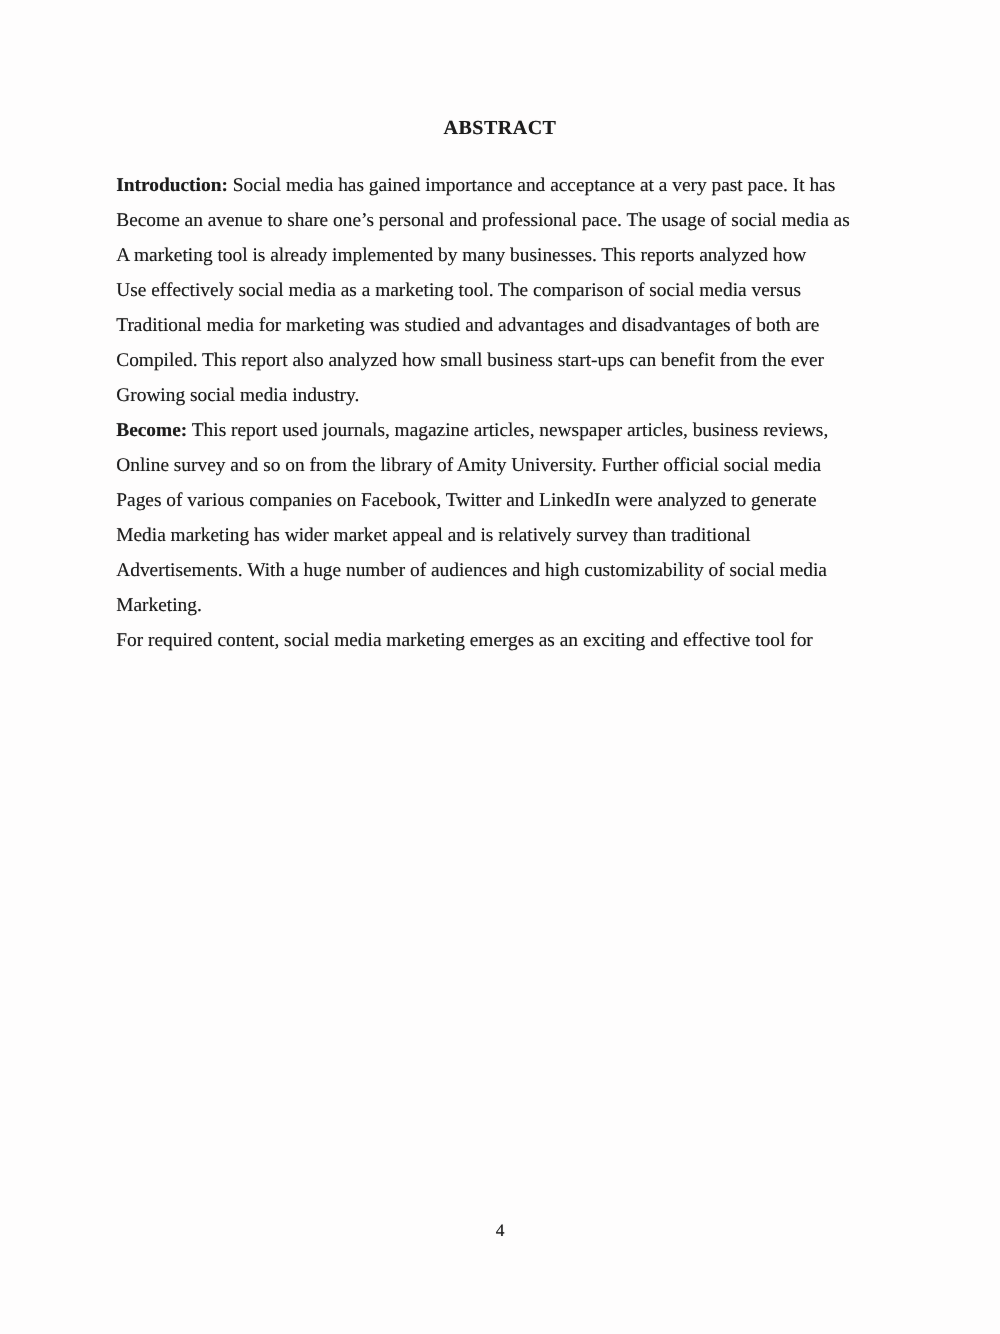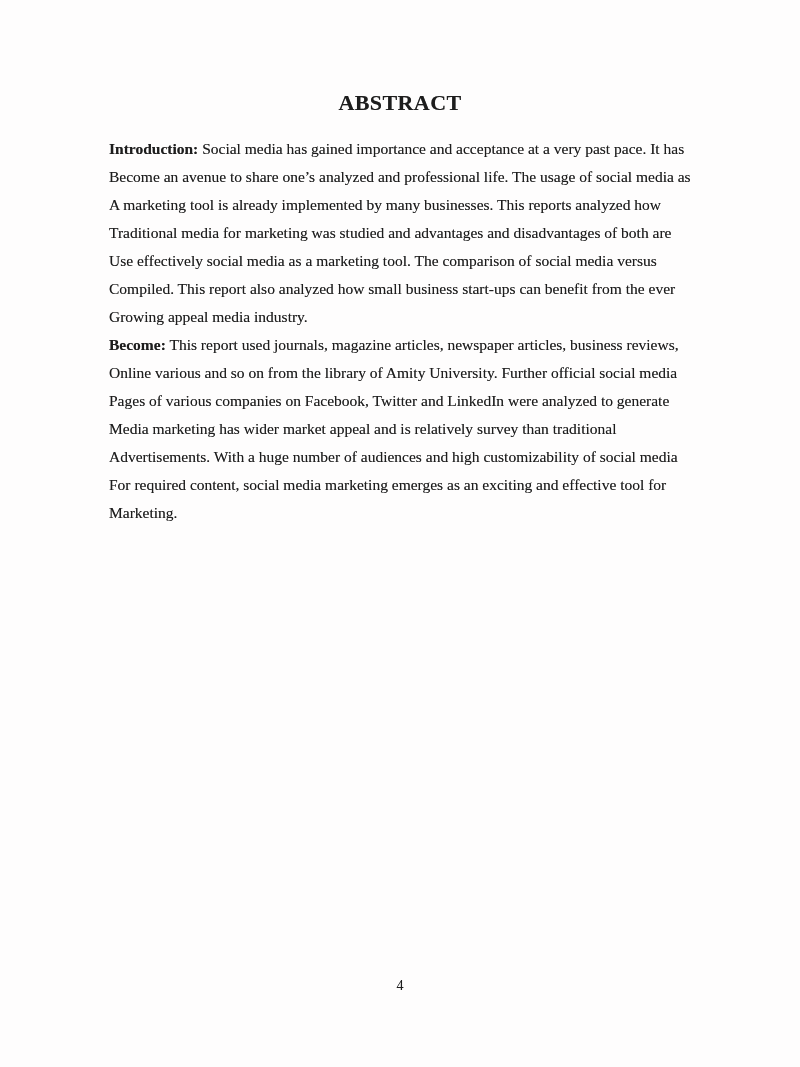--- a/index.html
+++ b/index.html
@@ -15,33 +15,32 @@
     box-sizing: border-box;
     padding: 92px 93px 0 93px;
     font-family: "Liberation Serif", "DejaVu Serif", serif;
     color: #1d1d1d;
     overflow: hidden;
     text-shadow: 0 0 0.6px rgba(40, 40, 40, 0.55);
   }
   .title {
     margin: 0 0 21px 0;
     text-align: center;
-    font-size: 22px;
+    font-size: 16px;
     line-height: 22px;
     font-weight: bold;
     letter-spacing: 0.4px;
   }
   .abstract-body {
     font-size: 15.5px;
   }
   .line {
     white-space: nowrap;
     height: 28px;
     line-height: 28px;
-    margin-left: 16px;
   }
   .line strong {
     font-weight: bold;
   }
   .page-number {
     position: absolute;
     top: 977px;
     left: 0;
     width: 100%;
     text-align: center;
@@ -49,28 +48,28 @@
     line-height: 18px;
   }
 </style>
 </head>
 <body>
 
 <div class="page">
   <h1 class="title">ABSTRACT</h1>
   <div class="abstract-body" id="abstract-body">
       <div class="line"><strong>Introduction:</strong> Social media has gained importance and acceptance at a very past pace. It has</div>
-      <div class="line">Become an avenue to share one’s analyzed and professional life. The usage of social media as</div>
+      <div class="line">Become an avenue to share one’s personal and professional pace. The usage of social media as</div>
       <div class="line">A marketing tool is already implemented by many businesses. This reports analyzed how</div>
+      <div class="line">Use effectively social media as a marketing tool. The comparison of social media versus</div>
       <div class="line">Traditional media for marketing was studied and advantages and disadvantages of both are</div>
-      <div class="line">Use effectively social media as a marketing tool. The comparison of social media versus</div>
       <div class="line">Compiled. This report also analyzed how small business start-ups can benefit from the ever</div>
-      <div class="line">Growing appeal media industry.</div>
+      <div class="line">Growing social media industry.</div>
       <div class="line"><strong>Become:</strong> This report used journals, magazine articles, newspaper articles, business reviews,</div>
-      <div class="line">Online various and so on from the library of Amity University. Further official social media</div>
+      <div class="line">Online survey and so on from the library of Amity University. Further official social media</div>
       <div class="line">Pages of various companies on Facebook, Twitter and LinkedIn were analyzed to generate</div>
       <div class="line">Media marketing has wider market appeal and is relatively survey than traditional</div>
       <div class="line">Advertisements. With a huge number of audiences and high customizability of social media</div>
+      <div class="line">Marketing.</div>
       <div class="line">For required content, social media marketing emerges as an exciting and effective tool for</div>
-      <div class="line">Marketing.</div>
     </div>
   <div class="page-number">4</div>
 </div>
 
 </body></html>

